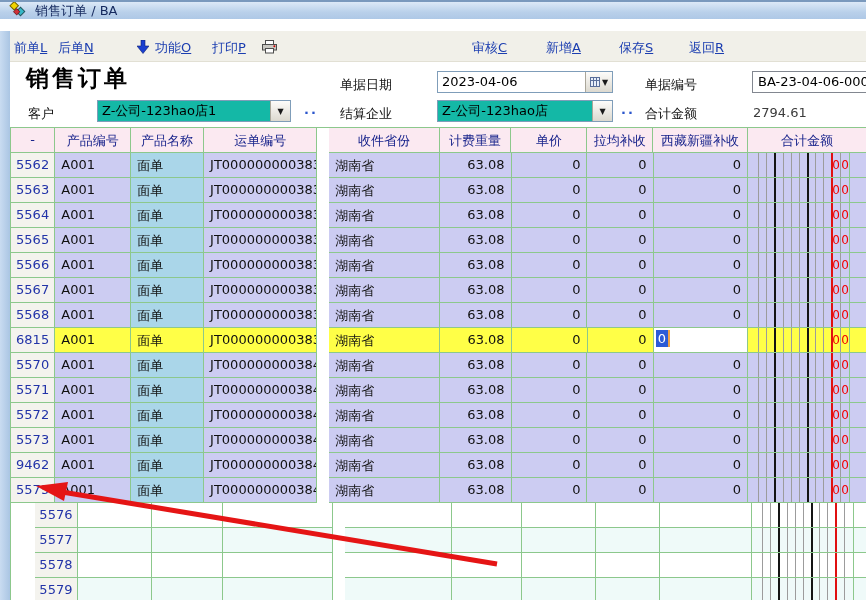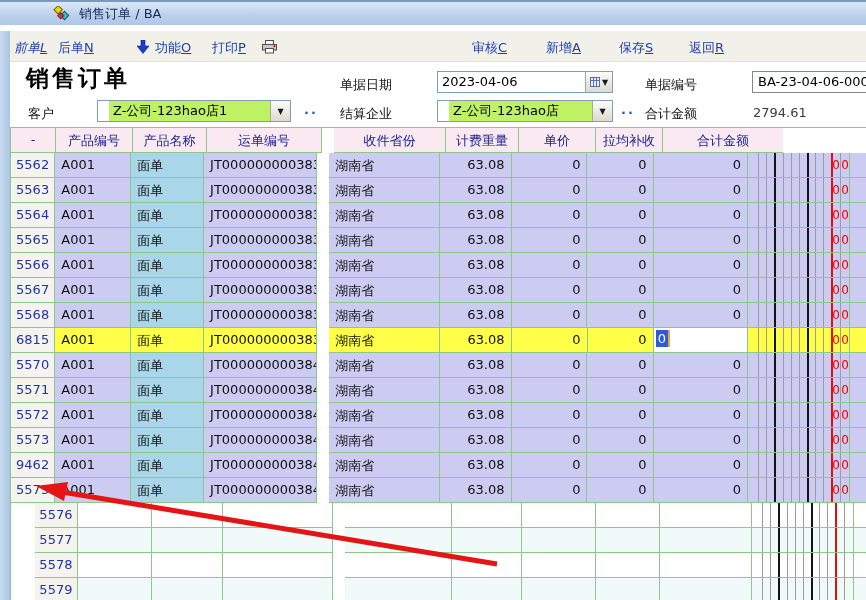--- a/index.html
+++ b/index.html
@@ -3,23 +3,23 @@
 <meta charset="utf-8">
 <style>
   html,body{margin:0;padding:0;}
   body{
     width:866px;height:600px;position:relative;overflow:hidden;
     background:#fff;font-family:"DejaVu Sans","Liberation Sans",sans-serif;
     -webkit-font-smoothing:none;
   }
   
   .titlebar{
-    position:absolute;left:0;top:0;width:866px;height:25px;box-sizing:border-box;
+    position:absolute;left:0;top:0;width:866px;height:19px;box-sizing:border-box;
     background:linear-gradient(#dce9f7,#b9d0ea 60%,#aec8e6);
-    border-top:2px solid #7a99bd;display:flex;align-items:center;padding-left:44px;
+    border-top:2px solid #7a99bd;display:flex;
   }
   .titlebar .wicon{margin:0 8px 0 9px;display:inline-flex;}
   .titlebar .wtitle{font-size:13px;color:#15295e;}
   .frameleft{
     position:absolute;left:0;top:31px;width:10px;height:569px;
     background:linear-gradient(90deg,#c9dcf1,#aac5e3);
   }
   
   .toolbar{
     position:absolute;left:10px;top:31px;width:856px;height:31px;
@@ -35,21 +35,21 @@
   .form-title{
     position:absolute;left:16px;top:1px;font-family:"DejaVu Serif","Liberation Serif",serif;
     font-weight:bold;font-size:23px;color:#000;letter-spacing:3px;white-space:nowrap;
   }
   .flabel{position:absolute;font-size:13px;color:#111;white-space:nowrap;}
   .combo{
     position:absolute;height:22px;box-sizing:border-box;border:1px solid #7f9db9;
     background:#fff;display:flex;align-items:stretch;cursor:pointer;justify-content:center;
   }
   .combo .val{flex:1;font-size:13px;line-height:20px;padding-left:4px;overflow:hidden;white-space:nowrap;background:#fff;}
-  .combo.cyan .val{background:#bef264;margin-left:11px;}
+  .combo.cyan .val{background:#14b8a6;}
   .combo .btn{
     width:20px;border-left:1px solid #aaa69a;box-sizing:border-box;
     background:linear-gradient(#fdfcfa,#dcd9cf);
     display:flex;align-items:center;justify-content:center;font-size:8px;color:#1a1a1a;
   }
   .combo .btn.wide{width:27px;gap:2px;}
   .field{
     position:absolute;height:22px;box-sizing:border-box;border:1px solid #828790;border-right:none;
     background:#fff;font-size:13px;line-height:20px;padding-left:5px;white-space:nowrap;overflow:hidden;
   }
@@ -118,21 +118,21 @@
     </svg>
   </span>
   <span class="tico" style="left:251px;top:9px;">
     <svg width="17" height="14" viewBox="0 0 17 14">
       <rect x="4.5" y="0.5" width="8" height="4" fill="#ffffff" stroke="#4d4d4d"></rect>
       <rect x="1.5" y="4.5" width="14" height="5.5" fill="#c9c8c2" stroke="#4d4d4d"></rect>
       <rect x="4.5" y="8.5" width="8" height="4.5" fill="#ffffff" stroke="#4d4d4d"></rect>
       <circle cx="13.4" cy="6.2" r="1" fill="#cc0000"></circle>
     </svg>
   </span>
-  <span id="tb-left"><span class="tbtn" style="left: 4px; font-style: italic;"><span>前单</span><u>L</u></span><span class="tbtn" style="left: 48px;"><span>后单</span><u>N</u></span><span class="tbtn" style="left: 145px;"><span>功能</span><u>O</u></span><span class="tbtn" style="left: 202px;"><span>打印</span><u>P</u></span></span>
+  <span id="tb-left"><span class="tbtn" style="left: 4px;"><span>前单</span><u>L</u></span><span class="tbtn" style="left: 48px;"><span>后单</span><u>N</u></span><span class="tbtn" style="left: 145px;"><span>功能</span><u>O</u></span><span class="tbtn" style="left: 202px;"><span>打印</span><u>P</u></span></span>
   <span id="tb-right"><span class="tbtn" style="left: 462px;"><span>审核</span><u>C</u></span><span class="tbtn" style="left: 536px;"><span>新增</span><u>A</u></span><span class="tbtn" style="left: 609px;"><span>保存</span><u>S</u></span><span class="tbtn" style="left: 679px;"><span>返回</span><u>R</u></span></span>
 </div>
 
 <div class="formarea">
   <div class="form-title">销售订单</div>
 
   <span class="flabel" style="left:330px;top:14px;">单据日期</span>
   <div class="combo" style="left:427px;top:9px;width:176px;">
     <span class="val">2023-04-06</span>
     <span class="btn wide">
@@ -174,20 +174,21 @@
 <div class="grid" id="grid">
   <div class="trow header" id="grid-header">
       <div class="cell c0">-</div>
       <div class="cell c1">产品编号</div>
       <div class="cell c2">产品名称</div>
       <div class="cell c3">运单编号</div>
       <div class="cell c4">收件省份</div>
       <div class="cell c5">计费重量</div>
       <div class="cell c6">单价</div>
       <div class="cell c7">拉均补收</div>
+      <div class="cell c8">西藏新疆补收</div>
       <div class="cell c9">合计金额</div>
     </div>
 <div class="trow">
     <div class="cell c0">5562</div>
     <div class="cell c1">A001</div>
     <div class="cell c2">面单</div>
     <div class="cell c3">JT0000000003832</div>
     <div class="cell c4">湖南省</div>
     <div class="cell c5 num">63.08</div>
     <div class="cell c6 num">0</div>

